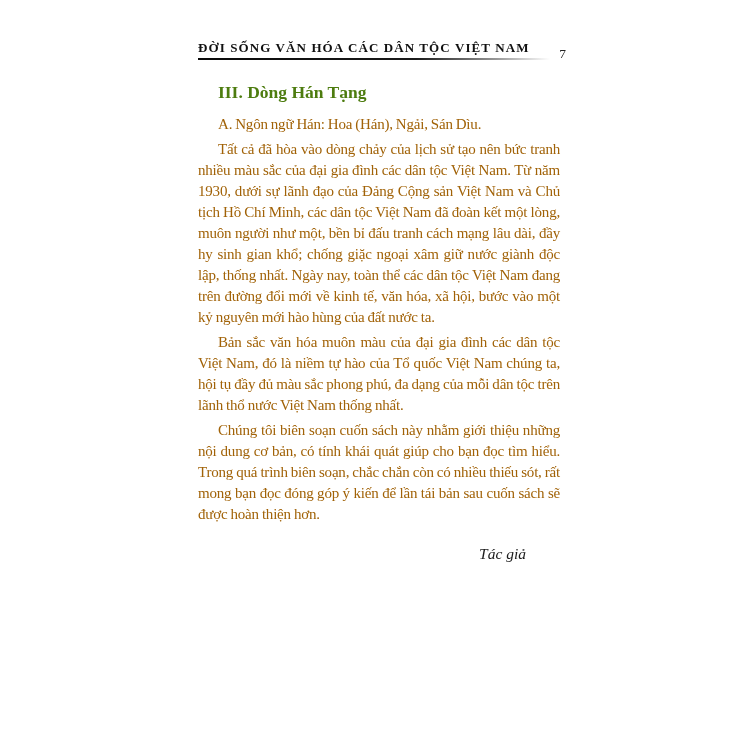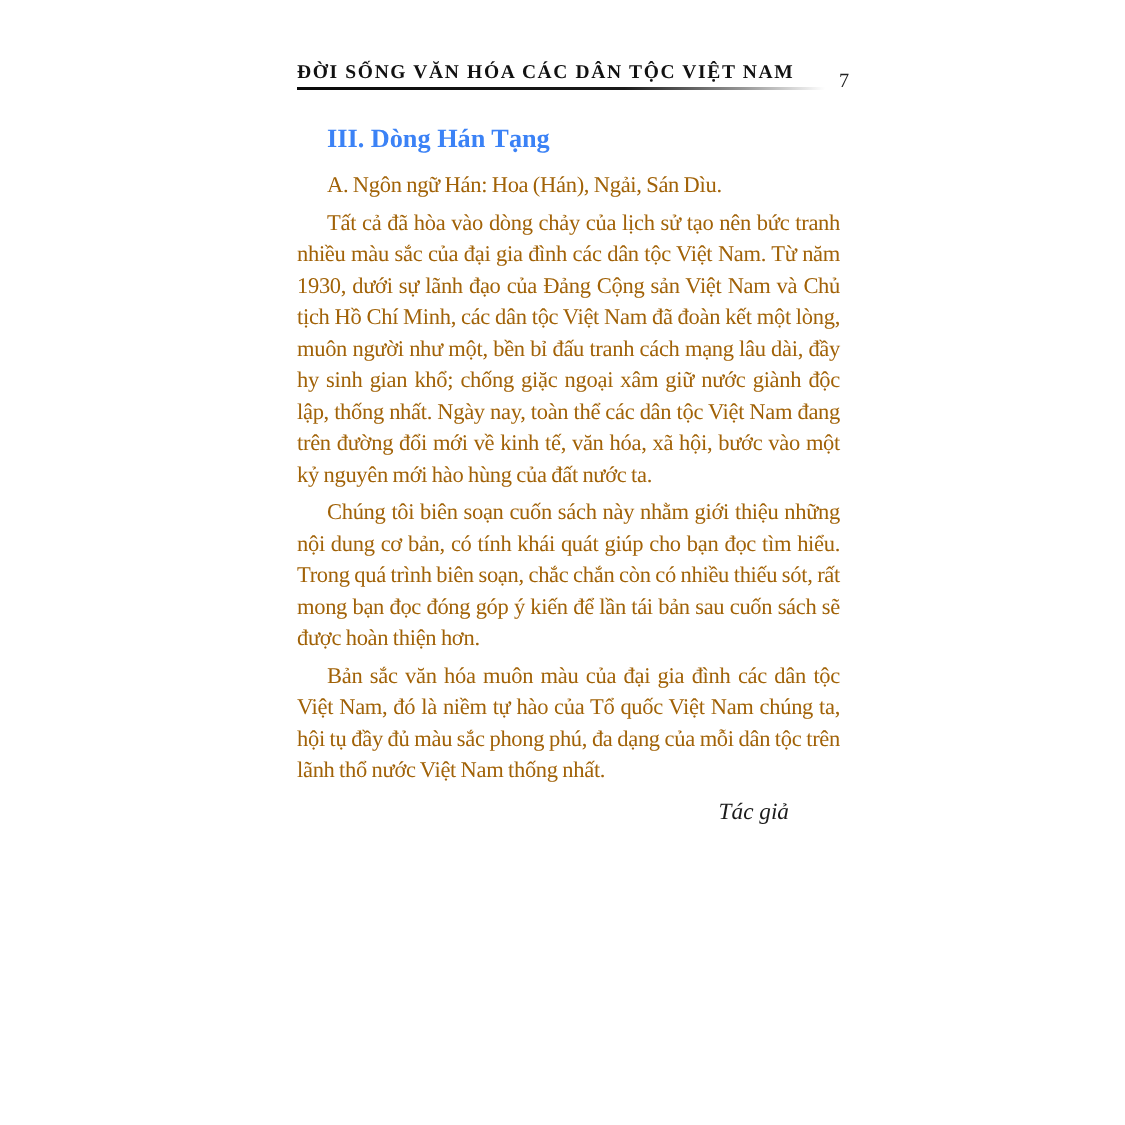--- a/index.html
+++ b/index.html
@@ -47,34 +47,34 @@
     top: 6px;
     font-size: 13.5px;
     color: #222222;
   }
   .section-heading {
     margin: 21px 0 11px 0;
     padding-left: 20px;
     font-size: 17.5px;
     font-weight: bold;
     line-height: 22px;
-    color: #3b82f6;
+    color: #4d7c0f;
   }
   p.para {
     margin: 0 0 4px 0;
     font-size: 15px;
     line-height: 21px;
     text-align: justify;
     text-indent: 20px;
     letter-spacing: -0.2px;
     word-spacing: -0.5px;
     color: #a16207;
   }
   .signature {
-    margin-top: 6px;
+    margin-top: 18px;
     padding-right: 34px;
     text-align: right;
     font-style: italic;
     font-size: 15.5px;
     line-height: 21px;
     color: #1c1c1c;
   }
 </style>
 </head>
 <body>
@@ -88,20 +88,20 @@
       <span class="page-number">7</span>
     </div>
 
     <div class="section-heading">III. Dòng Hán Tạng</div>
 
     <p class="para">A. Ngôn ngữ Hán: Hoa (Hán), Ngải, Sán Dìu.</p>
 
 
     <p class="para">Tất cả đã hòa vào dòng chảy của lịch sử tạo nên bức tranh nhiều màu sắc của đại gia đình các dân tộc Việt Nam. Từ năm 1930, dưới sự lãnh đạo của Đảng Cộng sản Việt Nam và Chủ tịch Hồ Chí Minh, các dân tộc Việt Nam đã đoàn kết một lòng, muôn người như một, bền bỉ đấu tranh cách mạng lâu dài, đầy hy sinh gian khổ; chống giặc ngoại xâm giữ nước giành độc lập, thống nhất. Ngày nay, toàn thể các dân tộc Việt Nam đang trên đường đổi mới về kinh tế, văn hóa, xã hội, bước vào một kỷ nguyên mới hào hùng của đất nước ta.</p>
 
+    <p class="para">Bản sắc văn hóa muôn màu của đại gia đình các dân tộc Việt Nam, đó là niềm tự hào của Tổ quốc Việt Nam chúng ta, hội tụ đầy đủ màu sắc phong phú, đa dạng của mỗi dân tộc trên lãnh thổ nước Việt Nam thống nhất.</p>
+
     <p class="para">Chúng tôi biên soạn cuốn sách này nhằm giới thiệu những nội dung cơ bản, có tính khái quát giúp cho bạn đọc tìm hiểu. Trong quá trình biên soạn, chắc chắn còn có nhiều thiếu sót, rất mong bạn đọc đóng góp ý kiến để lần tái bản sau cuốn sách sẽ được hoàn thiện hơn.</p>
-
-    <p class="para">Bản sắc văn hóa muôn màu của đại gia đình các dân tộc Việt Nam, đó là niềm tự hào của Tổ quốc Việt Nam chúng ta, hội tụ đầy đủ màu sắc phong phú, đa dạng của mỗi dân tộc trên lãnh thổ nước Việt Nam thống nhất.</p>
 
     <div class="signature">Tác giả</div>
 
   </div>
 </div>
 
 </body></html>

